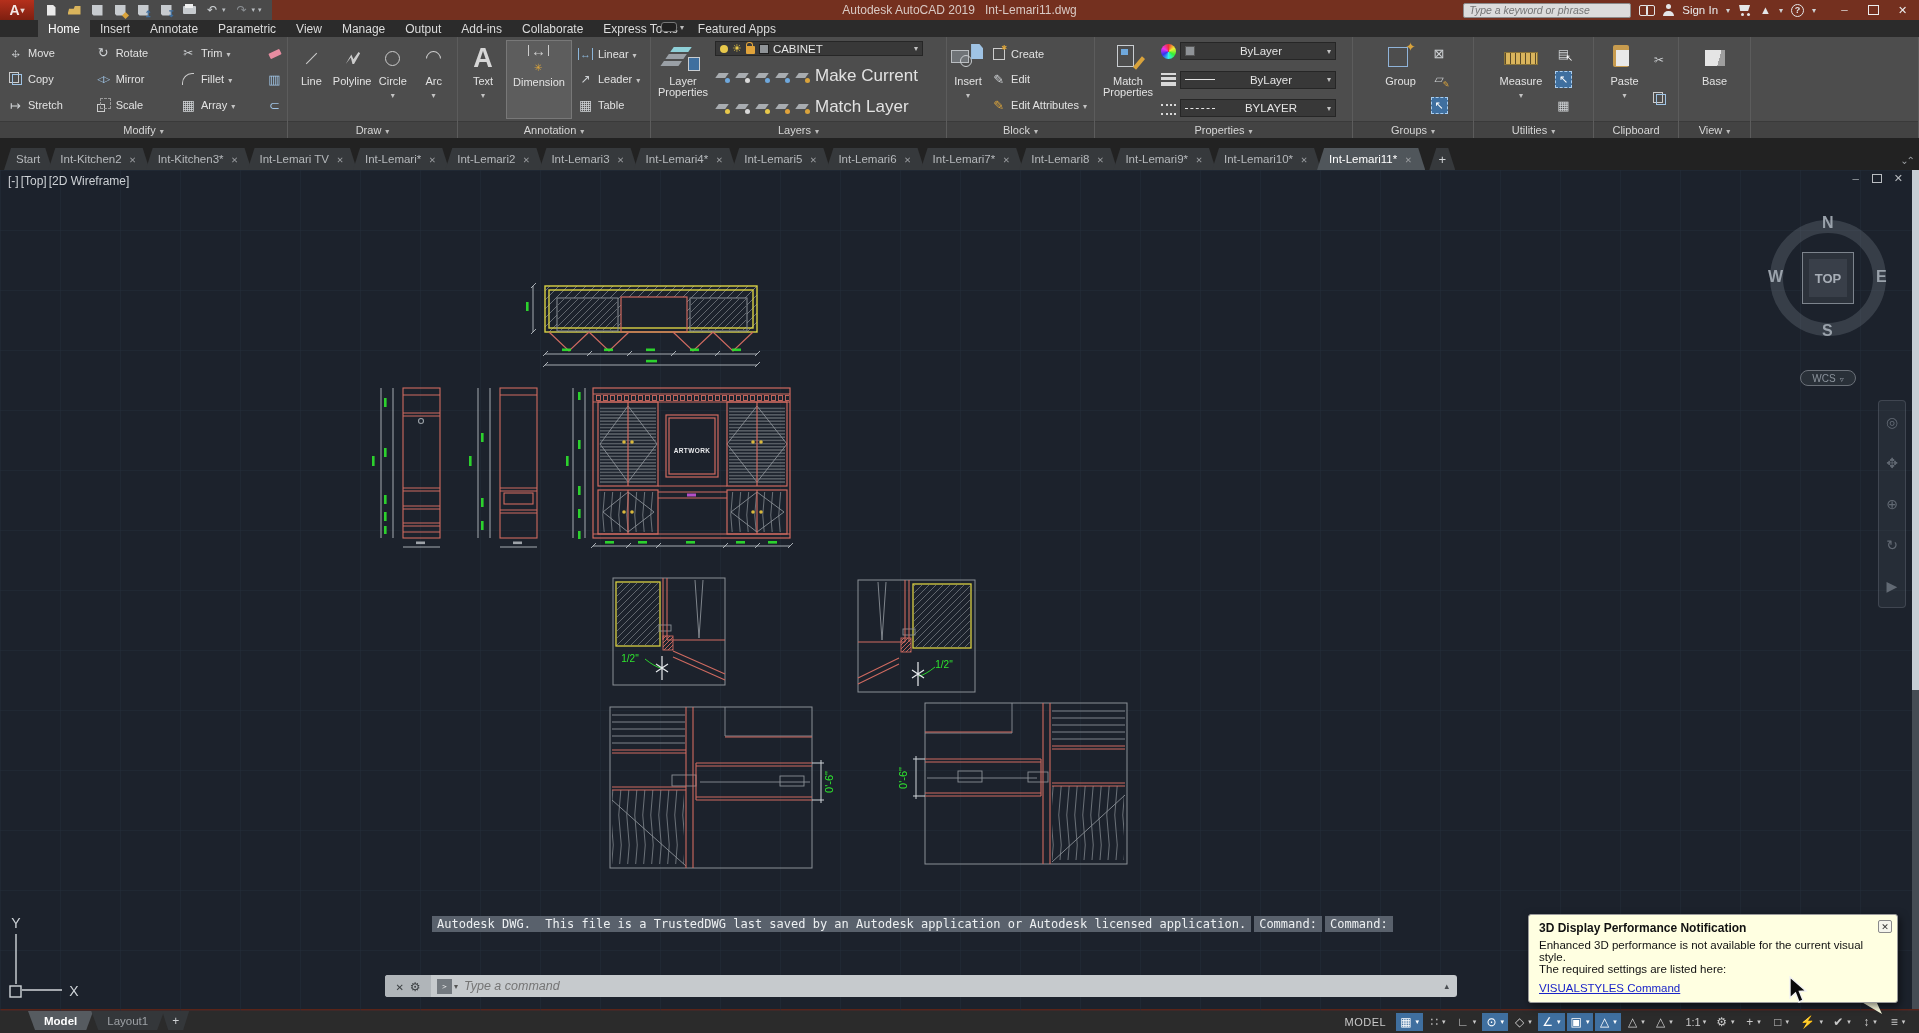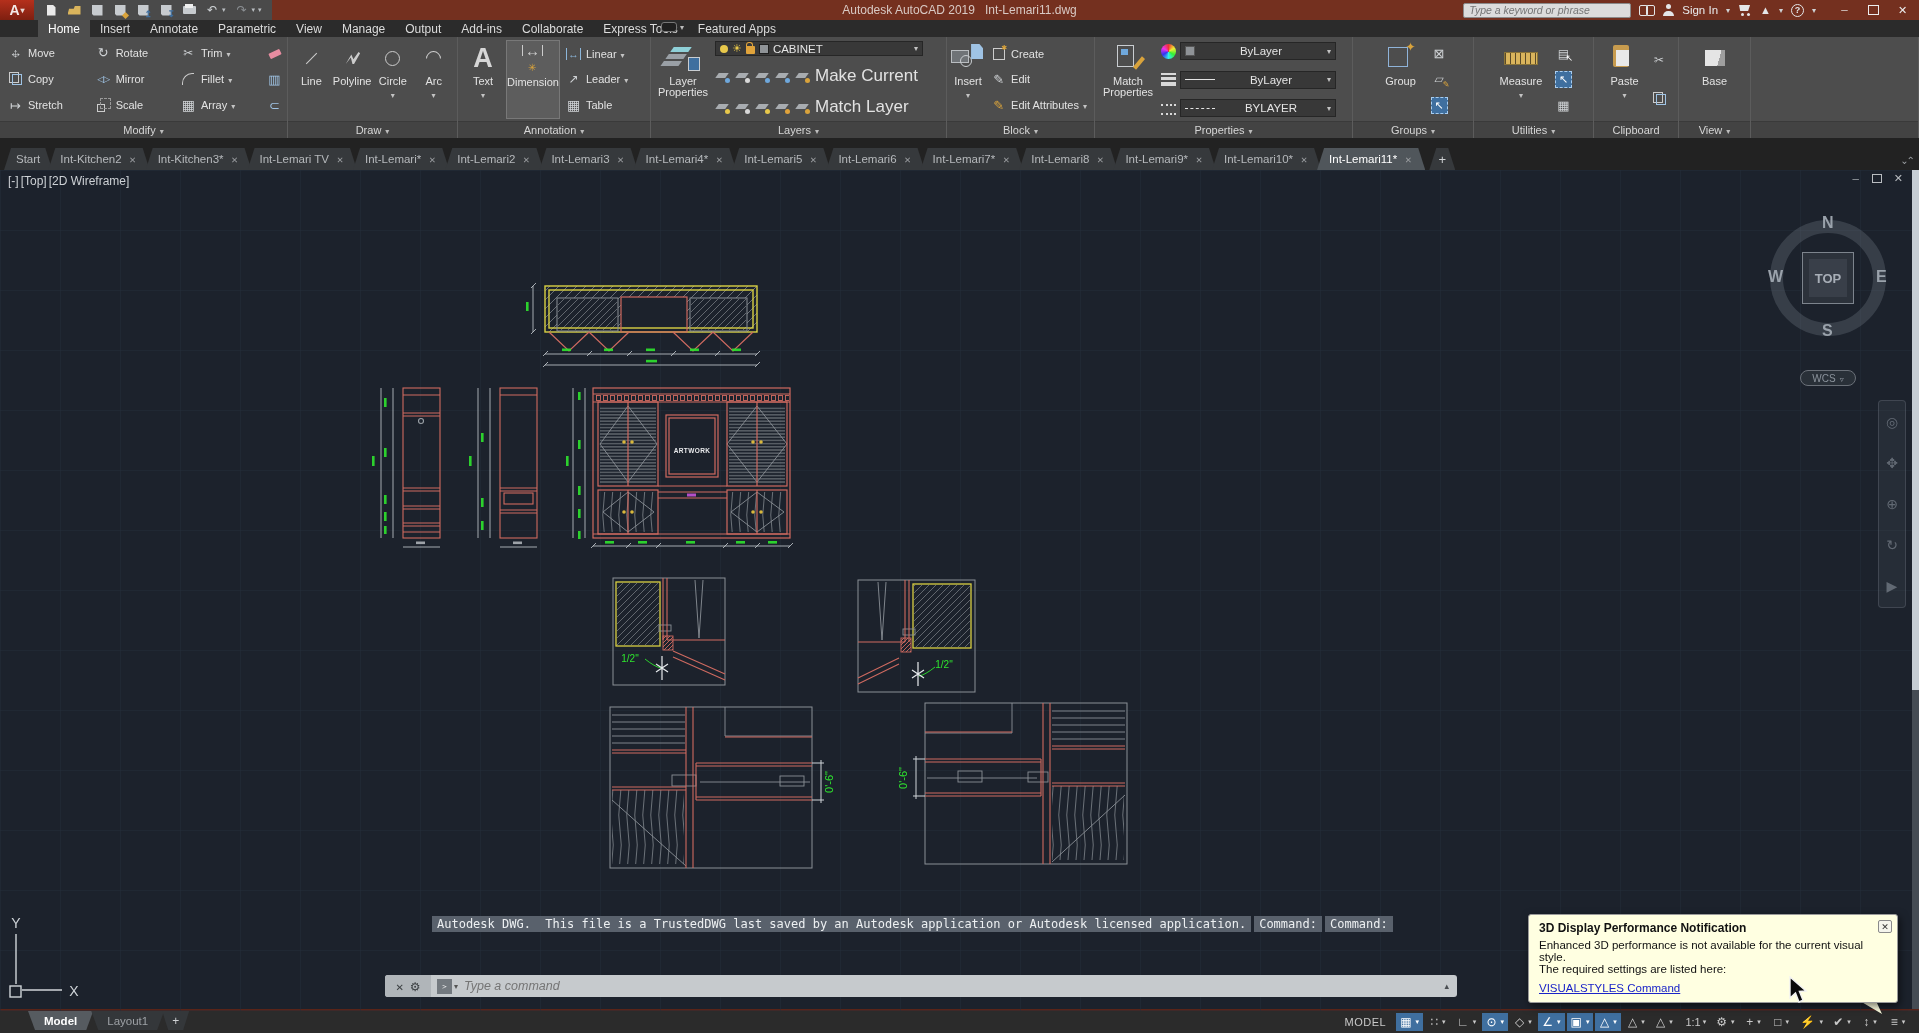--- a/index.html
+++ b/index.html
@@ -406,21 +406,21 @@
 
     <div class="panel" style="width:193px">
       <div class="panel-body">
         <div class="bigbtn" style="width:42px">
           <span class="bigico">
               <span class="bi-text">A</span>
             </span>
           <span>Text</span>
           <span class="bcaret"></span>
         </div>
-        <div class="bigbtn active" style="width:54px">
+        <div class="bigbtn active" style="width:66px">
           <span class="bigico">
               <span class="bi-dim"></span>
             </span>
           <span>Dimension</span>
         </div>
         <div class="smallcol">
 
         <div class="mrow" style="height:24px">
               <span class="ico ico-linear"></span>
               <span>Linear</span>

